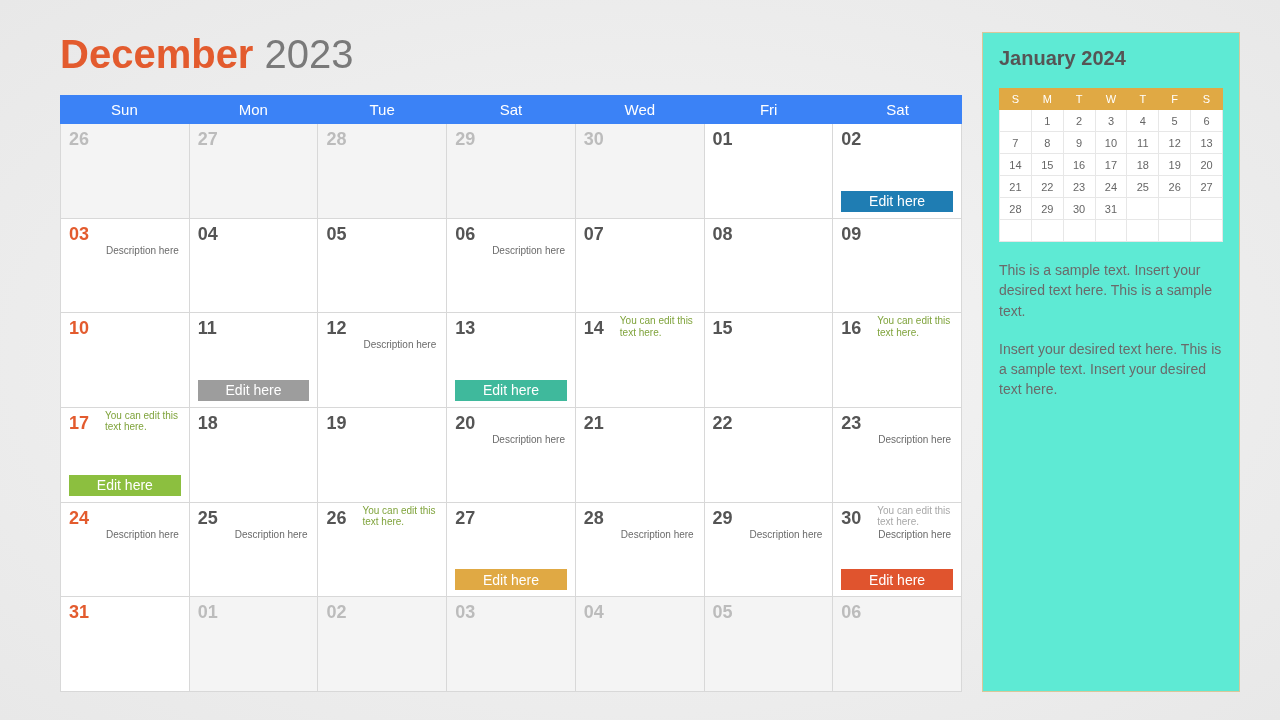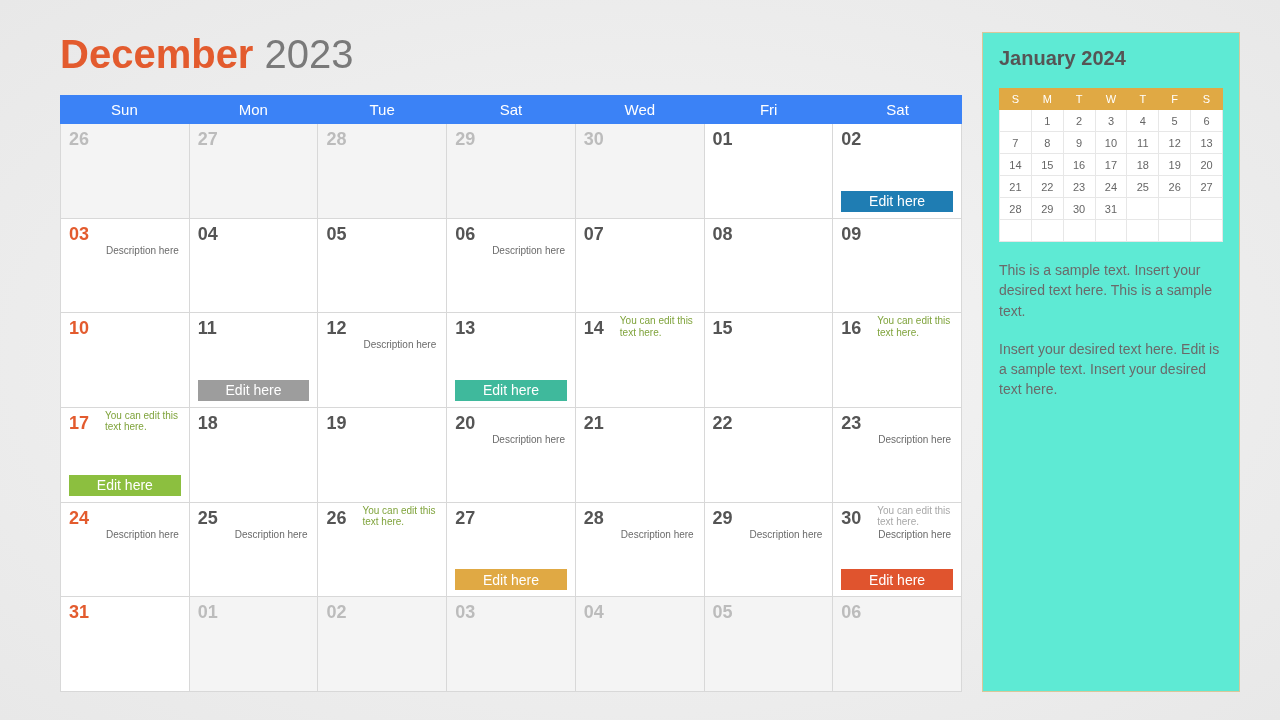--- a/index.html
+++ b/index.html
@@ -302,15 +302,15 @@
           <td></td>
           <td></td>
           <td></td>
           <td></td>
           <td></td>
         </tr>
       </tbody>
   </table>
   <div class="side-text">
     <p>This is a sample text. Insert your desired text here. This is a sample text.</p>
-    <p>Insert your desired text here. Edit is a sample text. Insert your desired text here.</p>
+    <p>Insert your desired text here. This is a sample text. Insert your desired text here.</p>
   </div>
 </div>
 
 </body></html>

